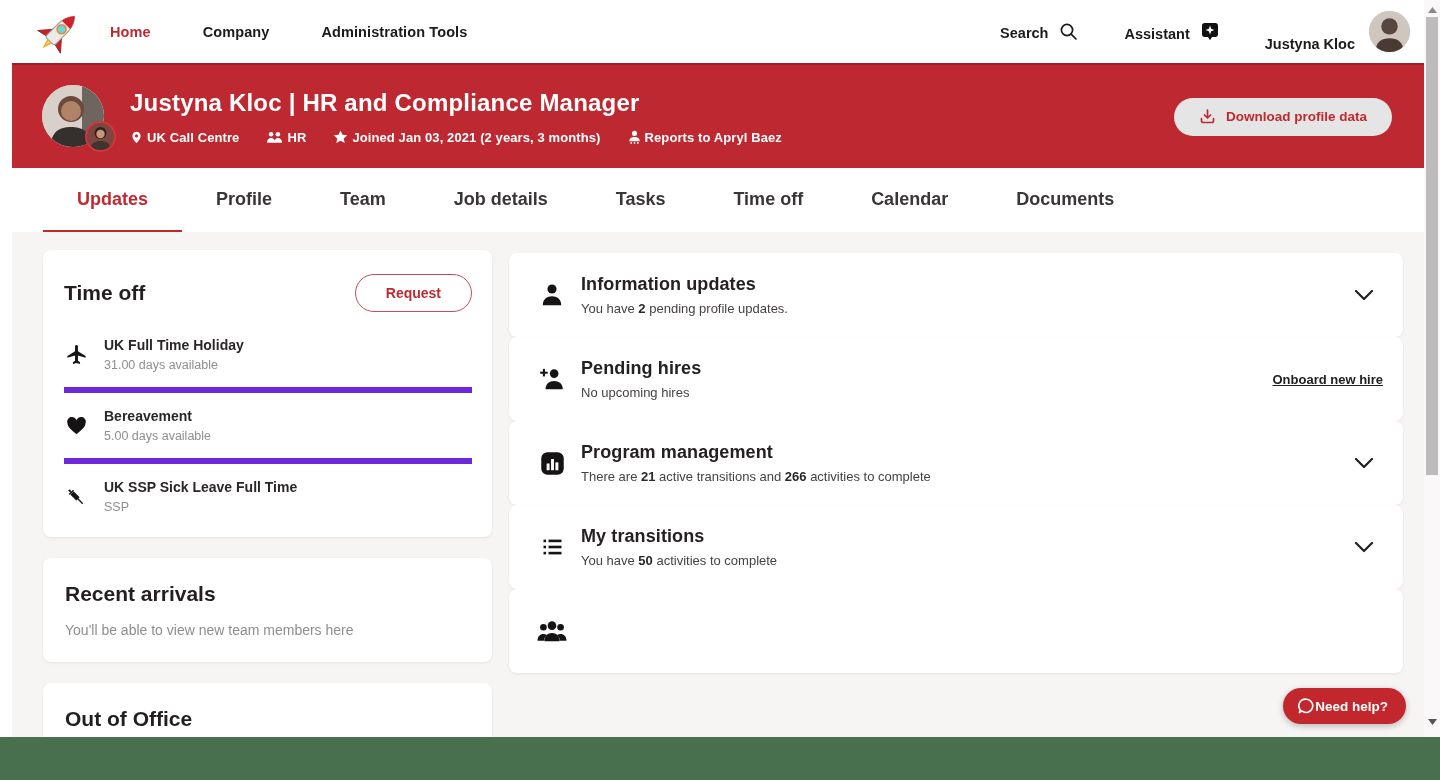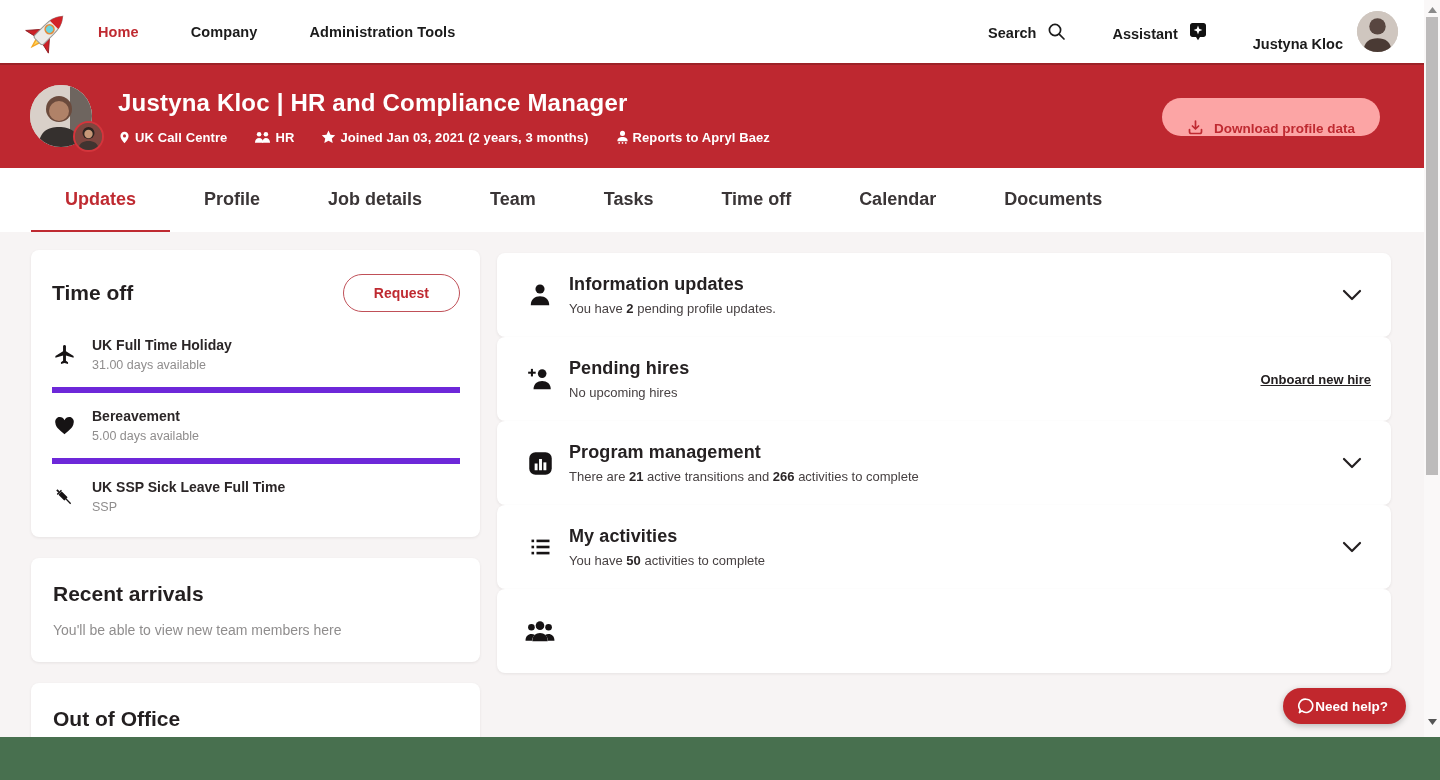--- a/index.html
+++ b/index.html
@@ -10,21 +10,21 @@
     --ink:#231f20;
     --sub-gray:#8f8d8d;
   }
   *{margin:0;padding:0;box-sizing:border-box;}
   html,body{width:1440px;height:780px;}
   body{
     position:relative;overflow:hidden;background:#fff;
     font-family:"Liberation Sans", sans-serif;
     -webkit-font-smoothing:antialiased;
   }
-  .page{position:absolute;left:0;top:0;width:1424px;height:780px;}
+  .page{position:absolute;left:12px;top:0;width:1424px;height:780px;}
 
   
   .topnav{height:63px;background:#fff;display:flex;align-items:center;padding:0 26px 0 18px;}
   .logo{width:56px;height:54px;flex:0 0 auto;cursor:pointer;}
   .nav-links{display:flex;align-items:center;margin-left:24px;gap:0;}
   .nav-link{font-size:14.5px;font-weight:700;color:#1b1b1b;padding:0 0;margin-right:52px;cursor:pointer;letter-spacing:.1px;}
   .nav-link.active{color:var(--accent-red);}
   .nav-right{margin-left:auto;display:flex;align-items:center;}
   .nav-item{display:flex;align-items:flex-end;font-size:14.5px;font-weight:700;color:#1b1b1b;cursor:pointer;}
   .nav-item .txt{margin-right:11px;}
@@ -35,22 +35,22 @@
   .profile-header{height:105px;background:var(--header-red);border-top:2px solid #9c2227;
     display:flex;align-items:center;padding:0 44px 0 30px;position:relative;}
   .avatar-stack{position:relative;width:84px;height:72px;flex:0 0 auto;}
   .avatar-big{position:absolute;left:0;top:4px;width:62px;height:62px;border-radius:50%;overflow:hidden;background:#d9d0c9;}
   .avatar-small{position:absolute;left:43px;top:40px;width:31px;height:31px;border-radius:50%;overflow:hidden;
     background:#8a4a42;border:2px solid #d4353c;}
   .ph-text{color:#fff;}
   .ph-title{font-size:24px;font-weight:700;letter-spacing:.2px;margin-bottom:13px;}
   .ph-meta{display:flex;align-items:center;gap:27px;}
   .meta-item{display:flex;align-items:center;gap:4px;font-size:13px;font-weight:700;letter-spacing:.1px;}
-  .download-btn{margin-left:auto;height:38px;padding:0 25px;border-radius:19px;background:#fca5a5;border:none;
-    display:flex;align-items:flex-end;gap:10px;color:var(--accent-red);font-size:13.5px;font-weight:700;cursor:pointer;
+  .download-btn{margin-left:auto;height:38px;padding:0 25px;border-radius:19px;background:#e5e5e5;border:none;
+    display:flex;align-items:center;gap:10px;color:var(--accent-red);font-size:13.5px;font-weight:700;cursor:pointer;
     font-family:"Liberation Sans", sans-serif;}
 
   
   .tabbar{height:64px;background:#fff;display:flex;align-items:stretch;padding-left:31px;}
   .tab{display:flex;align-items:center;padding:0 34px;font-size:18px;font-weight:600;color:#3a3536;
     cursor:pointer;border-bottom:2px solid transparent;}
   .tab.active{color:var(--accent-red);border-bottom-color:var(--accent-red);}
 
   
   .content{height:548px;background:var(--page-bg);display:flex;padding:18px 0 0 31px;overflow:hidden;}
@@ -230,22 +230,22 @@
           <path d="M2.5 10.5 V12.8 C2.5 13.8 3.3 14.5 4.3 14.5 H12.7 C13.7 14.5 14.5 13.8 14.5 12.8 V10.5" stroke="#bf2a31" stroke-width="1.7" stroke-linecap="round"></path>
         </svg>
       </span>
       <span>Download profile data</span>
     </button>
   </div>
 
   <div class="tabbar">
     <div class="tab active">Updates</div>
     <div class="tab">Profile</div>
+    <div class="tab">Team</div>
     <div class="tab">Job details</div>
-    <div class="tab">Team</div>
     <div class="tab">Tasks</div>
     <div class="tab">Time off</div>
     <div class="tab">Calendar</div>
     <div class="tab">Documents</div>
   </div>
 
   <div class="content">
 
     <div class="col-left">
 
@@ -367,21 +367,21 @@
           <svg width="25" height="24" viewBox="0 0 24 24" fill="#161314">
             <rect x="3" y="4.6" width="2.6" height="2.6"></rect>
               <rect x="8" y="4.6" width="13" height="2.6"></rect>
             <rect x="3" y="10.7" width="2.6" height="2.6"></rect>
               <rect x="8" y="10.7" width="13" height="2.6"></rect>
             <rect x="3" y="16.8" width="2.6" height="2.6"></rect>
               <rect x="8" y="16.8" width="13" height="2.6"></rect>
           </svg>
         </span>
         <div>
-          <div class="widget-title">My activities</div>
+          <div class="widget-title">My transitions</div>
           <div class="widget-sub"><span>You have </span><strong>50</strong><span> activities to complete</span></div>
         </div>
         <span class="widget-chevron">
           <svg width="20" height="12" viewBox="0 0 20 12" fill="none">
               <path d="M2 2 L10 10 L18 2" stroke="#231f20" stroke-width="2.2" stroke-linecap="round" stroke-linejoin="round"></path>
             </svg>
         </span>
       </div>
 
       <div class="card widget">

